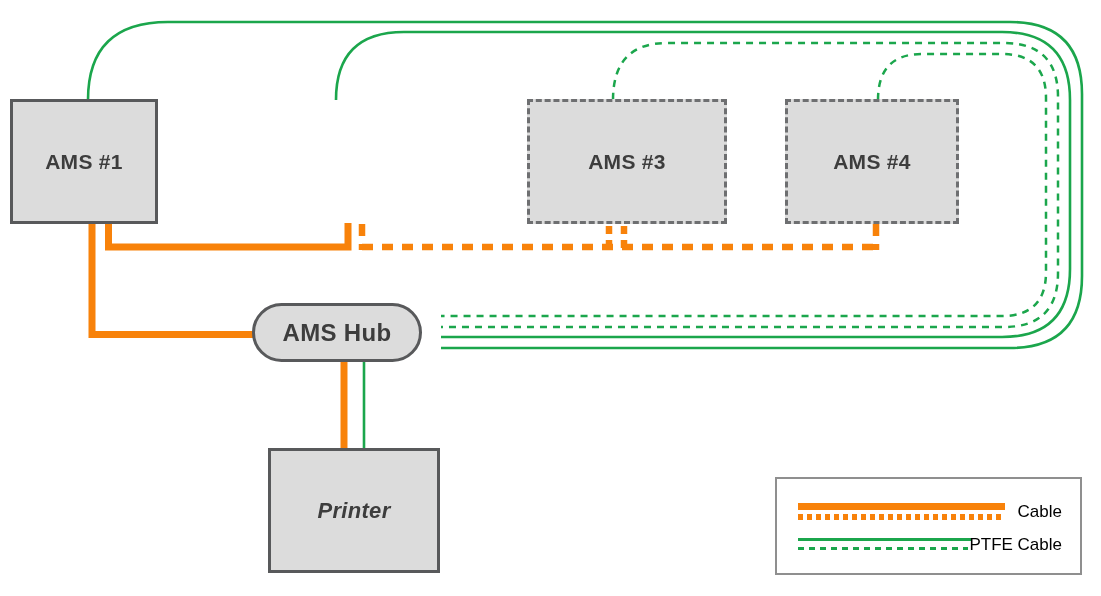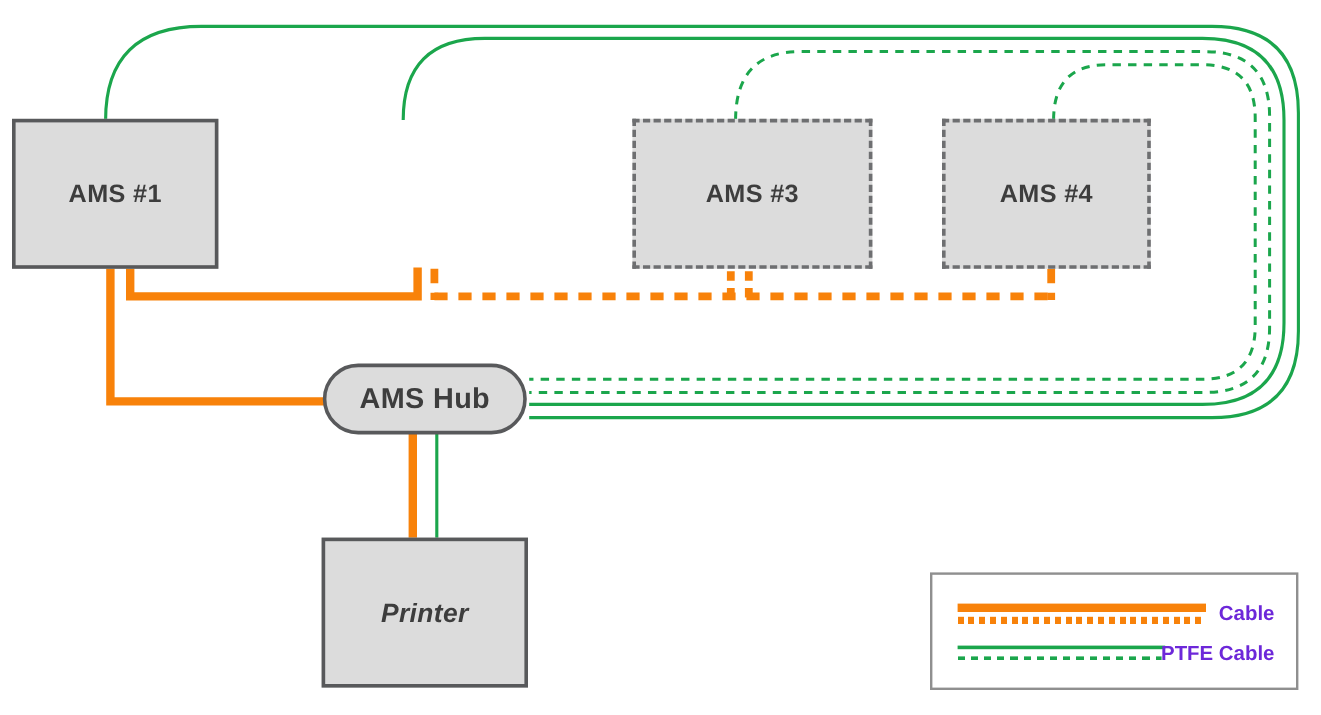--- a/index.html
+++ b/index.html
@@ -20,21 +20,21 @@
     position:absolute;left:775px;top:477px;width:307px;height:98px;
     background:#ffffff;border:2px solid #8f8f8f;box-sizing:border-box;
   }
   .legend .abs{position:absolute;}
   .lg-cable-solid{left:21px;top:24px;width:207px;height:7px;background:#f8820a;}
   .lg-cable-dash{left:21px;top:35px;width:204px;height:6px;
     background:repeating-linear-gradient(90deg,#f8820a 0 5px,transparent 5px 9px);}
   .lg-tube-solid{left:21px;top:59px;width:173px;height:3px;background:#1ba64c;}
   .lg-tube-dash{left:21px;top:68px;width:170px;height:3px;
     background:repeating-linear-gradient(90deg,#1ba64c 0 6px,transparent 6px 11px);}
-  .lg-label{right:18px;color:#6d28d9;font-weight:bold;font-size:17px;}
+  .lg-label{right:18px;color:#000000;font-weight:normal;font-size:17px;}
   .lg-label.cable{top:23px;}
   .lg-label.tube{top:56px;}
 </style>
 </head>
 <body>
 
 <div class="stage">
 
   <svg class="wires" width="1101" height="596" viewBox="0 0 1101 596">
 
@@ -47,34 +47,34 @@
     <path d="M 92 223 L 92 334.5 L 270 334.5" fill="none" stroke-width="7" stroke="#F8820A"></path>
     <path d="M 108.5 223 L 108.5 247 L 348 247 L 348 223" fill="none" stroke-width="7" stroke="#F8820A"></path>
     <path d="M 362 247 L 879 247" fill="none" stroke-width="6.5" stroke-dasharray="11 9" stroke="#F8820A"></path>
     <path d="M 362 224 L 362 250" fill="none" stroke-width="6.5" stroke-dasharray="12 8" stroke="#F8820A"></path>
     <path d="M 609 226 L 609 250" fill="none" stroke-width="6.5" stroke-dasharray="8 6" stroke="#F8820A"></path>
     <path d="M 624 226 L 624 250" fill="none" stroke-width="6.5" stroke-dasharray="8 6" stroke="#F8820A"></path>
     <path d="M 876 224 L 876 250" fill="none" stroke-width="6.5" stroke-dasharray="12 8" stroke="#F8820A"></path>
     <path d="M 344 361 L 344 449" fill="none" stroke-width="7" stroke="#F8820A"></path>
   </svg>
 
-  <div class="node" style="left:10px;top:99px;width:172px;height:125px;">
+  <div class="node" style="left:10px;top:99px;width:148px;height:125px;">
     <span>AMS #1</span>
   </div>
 
 
   <div class="node dashed" style="left:527px;top:99px;width:200px;height:125px;">
     <span>AMS #3</span>
   </div>
 
   <div class="node dashed" style="left:785px;top:99px;width:174px;height:125px;justify-content:center;">
     <span>AMS #4</span>
   </div>
 
-  <div class="node hub" style="left:269px;top:303px;width:170px;height:59px;">
+  <div class="node hub" style="left:252px;top:303px;width:170px;height:59px;">
     <span>AMS Hub</span>
   </div>
 
   <div class="node printer" style="left:268px;top:448px;width:172px;height:125px;font-style:italic;">
     <span>Printer</span>
   </div>
 
   <div class="legend">
     <div class="abs lg-cable-solid"></div>
     <div class="abs lg-cable-dash"></div>

